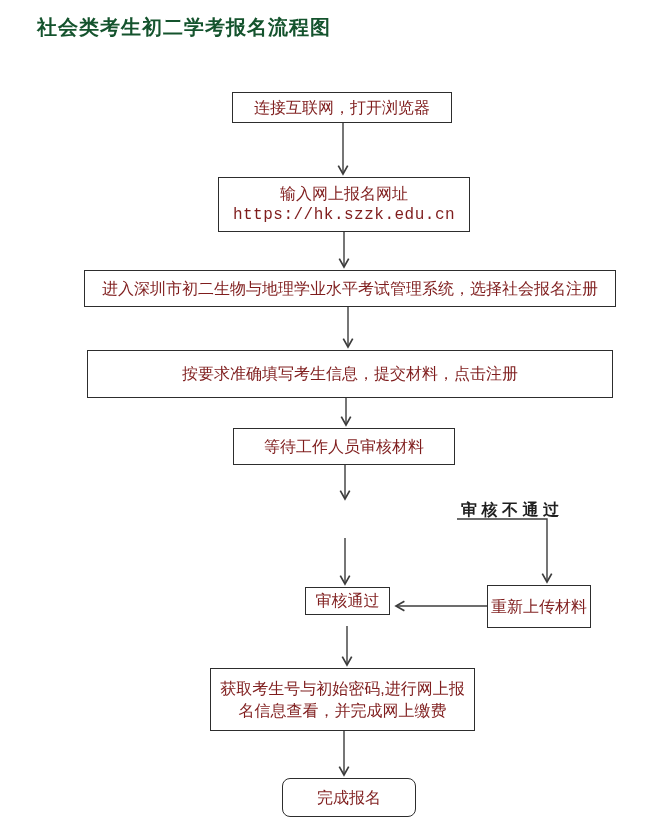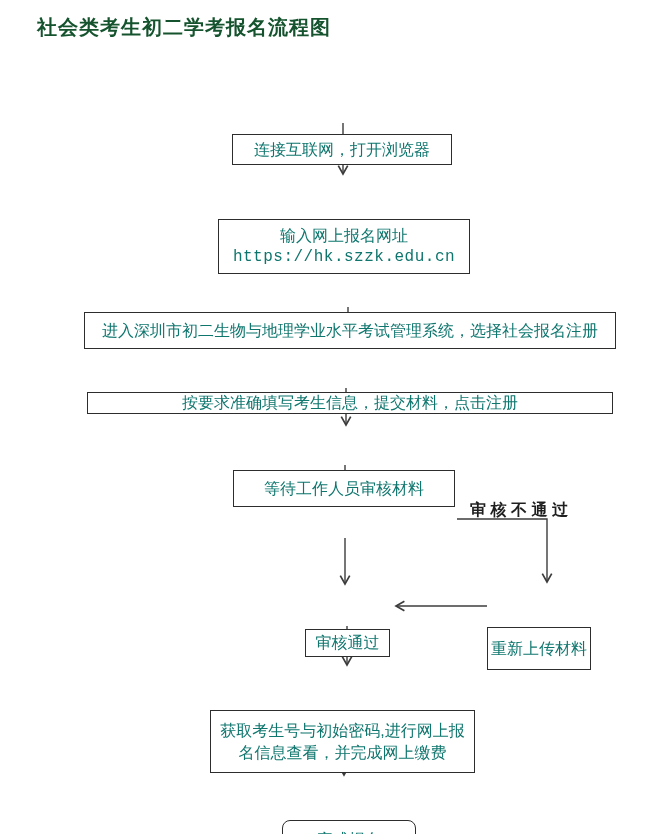--- a/index.html
+++ b/index.html
@@ -37,56 +37,54 @@
   .connectors line, .connectors polyline {
     stroke: #3c3c3c;
     stroke-width: 1.4;
     fill: none;
   }
   .node {
     position: absolute;
     box-sizing: border-box;
     border: 1.6px solid #2d2d2d;
     background: #ffffff;
-    color: #0f766e;
+    color: #7f1d1d;
     font-size: 16px;
     line-height: 1.35;
     display: flex;
     flex-direction: column;
     align-items: center;
     justify-content: center;
     text-align: center;
     white-space: nowrap;
-    margin-top: 42px;
   }
   .n1  { left: 232px; top:  92px; width: 220px; height: 31px; }
   .n2  { left: 218px; top: 177px; width: 252px; height: 55px; }
   .n3  { left:  84px; top: 270px; width: 532px; height: 37px; }
-  .n4  { left:  87px; top: 350px; width: 526px; height: 22px; }
+  .n4  { left:  87px; top: 350px; width: 526px; height: 48px; }
   .n5  { left: 233px; top: 428px; width: 222px; height: 37px; }
   .n6  { left: 233px; top: 502px; width: 224px; height: 36px; }
   .n7  { left: 305px; top: 587px; width:  85px; height: 28px; }
   .n8  { left: 487px; top: 585px; width: 104px; height: 43px; }
   .n9  { left: 210px; top: 668px; width: 265px; height: 63px; }
   .n10 { left: 282px; top: 778px; width: 134px; height: 39px; border-radius: 8px; }
   .url-line {
     font-family: "Liberation Mono", monospace;
     font-size: 16px;
     letter-spacing: 0.5px;
   }
   .edge-label {
     position: absolute;
     left: 461px;
     top: 500px;
     font-size: 16px;
     font-weight: bold;
     color: #1f1f1f;
     letter-spacing: 4.5px;
     white-space: nowrap;
-    margin-left: 9px;
   }
 </style>
 </head>
 <body>
 
 <div class="page">
 
   <h1 class="title">社会类考生初二学考报名流程图</h1>
 
   <svg class="connectors" viewBox="0 0 650 834" xmlns="http://www.w3.org/2000/svg">

